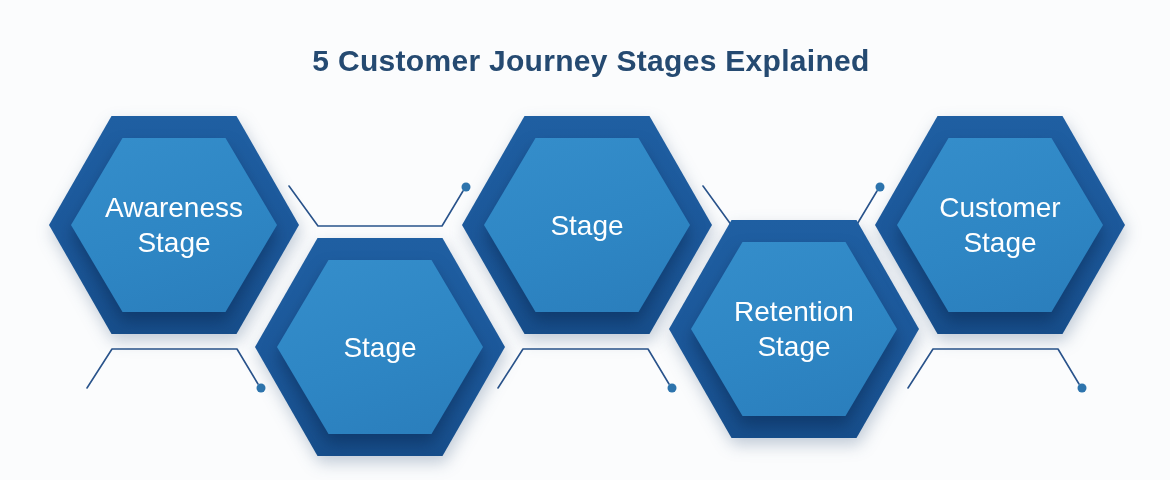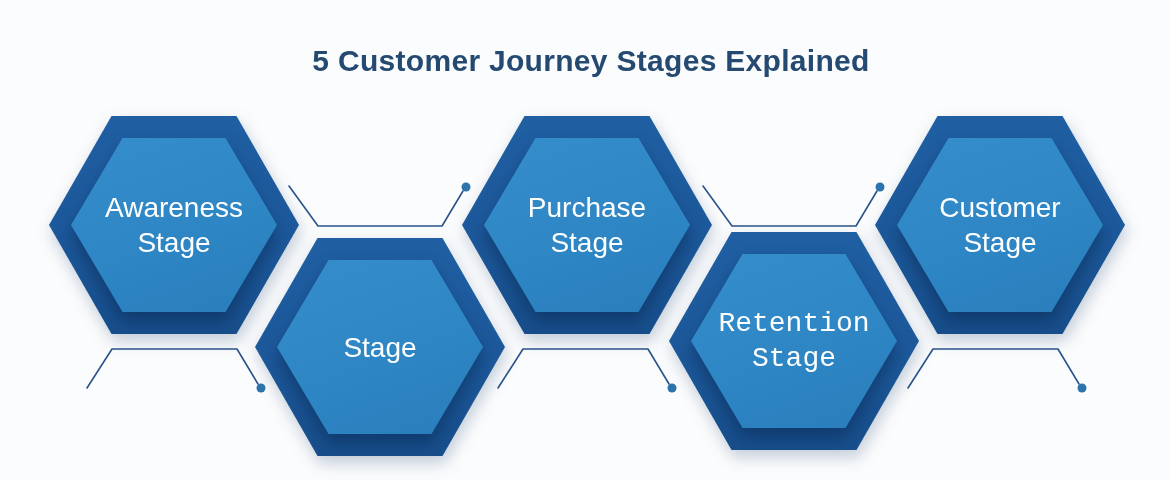--- a/index.html
+++ b/index.html
@@ -43,21 +43,21 @@
   
   .hex {
     position: absolute;
     width: 250px;
     height: 218px;
     filter: drop-shadow(2px 7px 8px rgba(25, 60, 105, 0.25));
   }
   .hex--1 { left: 49px;  top: 116px; }
   .hex--2 { left: 255px; top: 238px; }
   .hex--3 { left: 462px; top: 116px; }
-  .hex--4 { left: 669px; top: 232px; font-family: Liberation Mono, monospace; }
+  .hex--4 { left: 669px; top: 220px; }
   .hex--5 { left: 875px; top: 116px; }
 
   .hex-outer {
     position: absolute;
     inset: 0;
     clip-path: polygon(25% 0%, 75% 0%, 100% 50%, 75% 100%, 25% 100%, 0% 50%);
     background: linear-gradient(180deg, #1f5fa2 0%, #1c589a 55%, #174e8b 100%);
   }
   .hex-inner-wrap {
     position: absolute;
@@ -138,21 +138,20 @@
       </div>
     </div>
   </div>
 
   <div class="hex hex--3">
     <div class="hex-outer">
       <div class="hex-inner-wrap">
         <div class="hex-inner"></div>
       </div>
       <div class="hex-label">
-        <span>Purchase</span>
         <span>Stage</span>
       </div>
     </div>
   </div>
 
   <div class="hex hex--4">
     <div class="hex-outer">
       <div class="hex-inner-wrap">
         <div class="hex-inner"></div>
       </div>

